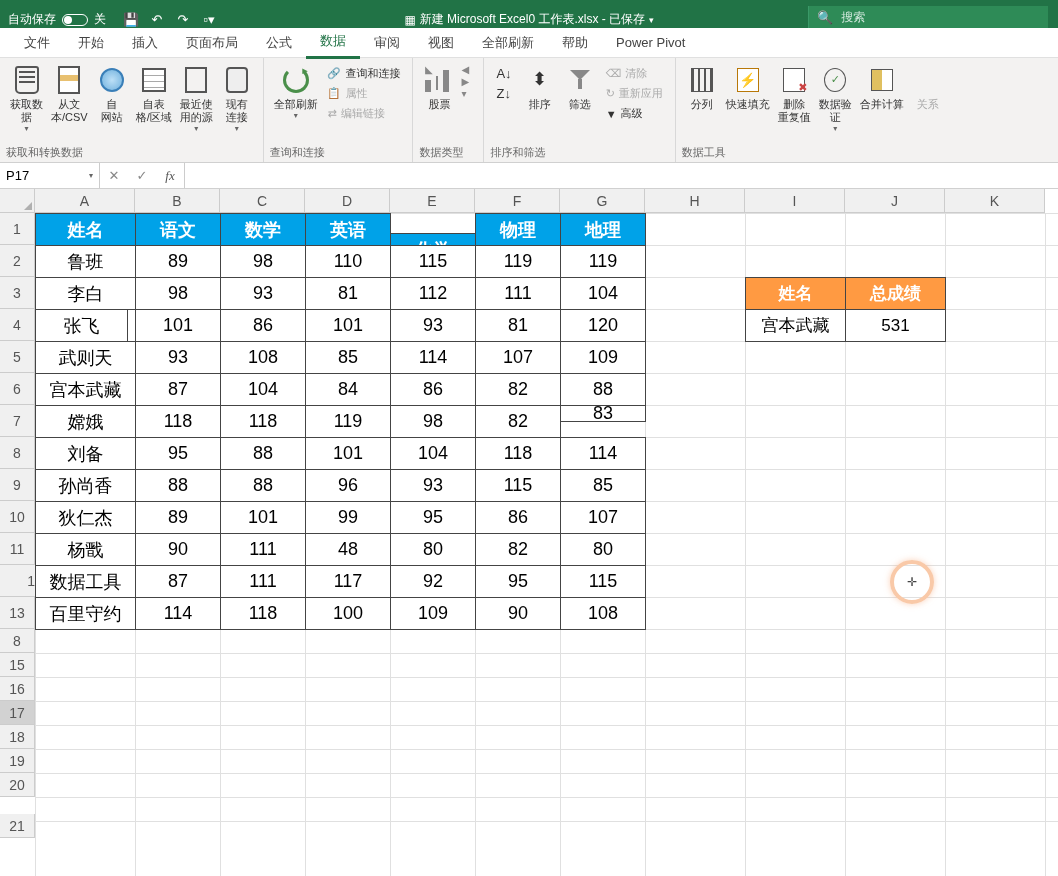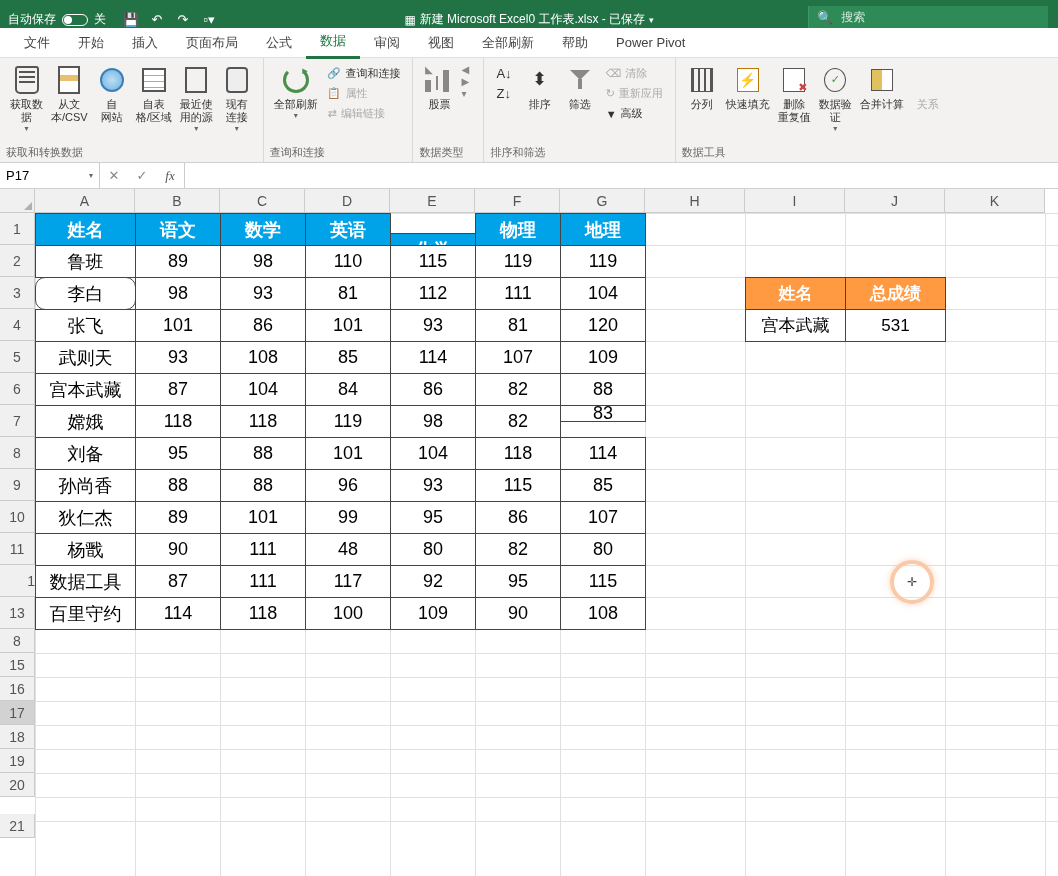--- a/index.html
+++ b/index.html
@@ -402,28 +402,28 @@
         <div class="dcell dhead" style="left: 355px; top: 8px; width: 86px; height: 33px; margin-top: 12px;">化学</div>
         <div class="dcell dhead" style="left: 440px; top: 0px; width: 86px; height: 33px;">物理</div>
         <div class="dcell dhead" style="left: 525px; top: 0px; width: 86px; height: 33px;">地理</div>
         <div class="dcell" style="left: 0px; top: 32px; width: 101px; height: 33px;">鲁班</div>
         <div class="dcell" style="left: 100px; top: 32px; width: 86px; height: 33px;">89</div>
         <div class="dcell" style="left: 185px; top: 32px; width: 86px; height: 33px;">98</div>
         <div class="dcell" style="left: 270px; top: 32px; width: 86px; height: 33px;">110</div>
         <div class="dcell" style="left: 355px; top: 32px; width: 86px; height: 33px;">115</div>
         <div class="dcell" style="left: 440px; top: 32px; width: 86px; height: 33px;">119</div>
         <div class="dcell" style="left: 525px; top: 32px; width: 86px; height: 33px;">119</div>
-        <div class="dcell" style="left: 0px; top: 64px; width: 101px; height: 33px; border-radius: 10px;">李白</div>
+        <div class="dcell" style="left: 0px; top: 64px; width: 101px; height: 33px;">李白</div>
         <div class="dcell" style="left: 100px; top: 64px; width: 86px; height: 33px;">98</div>
         <div class="dcell" style="left: 185px; top: 64px; width: 86px; height: 33px;">93</div>
         <div class="dcell" style="left: 270px; top: 64px; width: 86px; height: 33px;">81</div>
         <div class="dcell" style="left: 355px; top: 64px; width: 86px; height: 33px;">112</div>
         <div class="dcell" style="left: 440px; top: 64px; width: 86px; height: 33px;">111</div>
         <div class="dcell" style="left: 525px; top: 64px; width: 86px; height: 33px;">104</div>
-        <div class="dcell" style="left: 0px; top: 96px; width: 101px; height: 33px;">张飞</div>
+        <div class="dcell" style="left: 0px; top: 96px; width: 93px; height: 33px;">张飞</div>
         <div class="dcell" style="left: 100px; top: 96px; width: 86px; height: 33px;">101</div>
         <div class="dcell" style="left: 185px; top: 96px; width: 86px; height: 33px;">86</div>
         <div class="dcell" style="left: 270px; top: 96px; width: 86px; height: 33px;">101</div>
         <div class="dcell" style="left: 355px; top: 96px; width: 86px; height: 33px;">93</div>
         <div class="dcell" style="left: 440px; top: 96px; width: 86px; height: 33px;">81</div>
         <div class="dcell" style="left: 525px; top: 96px; width: 86px; height: 33px;">120</div>
         <div class="dcell" style="left: 0px; top: 128px; width: 101px; height: 33px;">武则天</div>
         <div class="dcell" style="left: 100px; top: 128px; width: 86px; height: 33px;">93</div>
         <div class="dcell" style="left: 185px; top: 128px; width: 86px; height: 33px;">108</div>
         <div class="dcell" style="left: 270px; top: 128px; width: 86px; height: 33px;">85</div>

